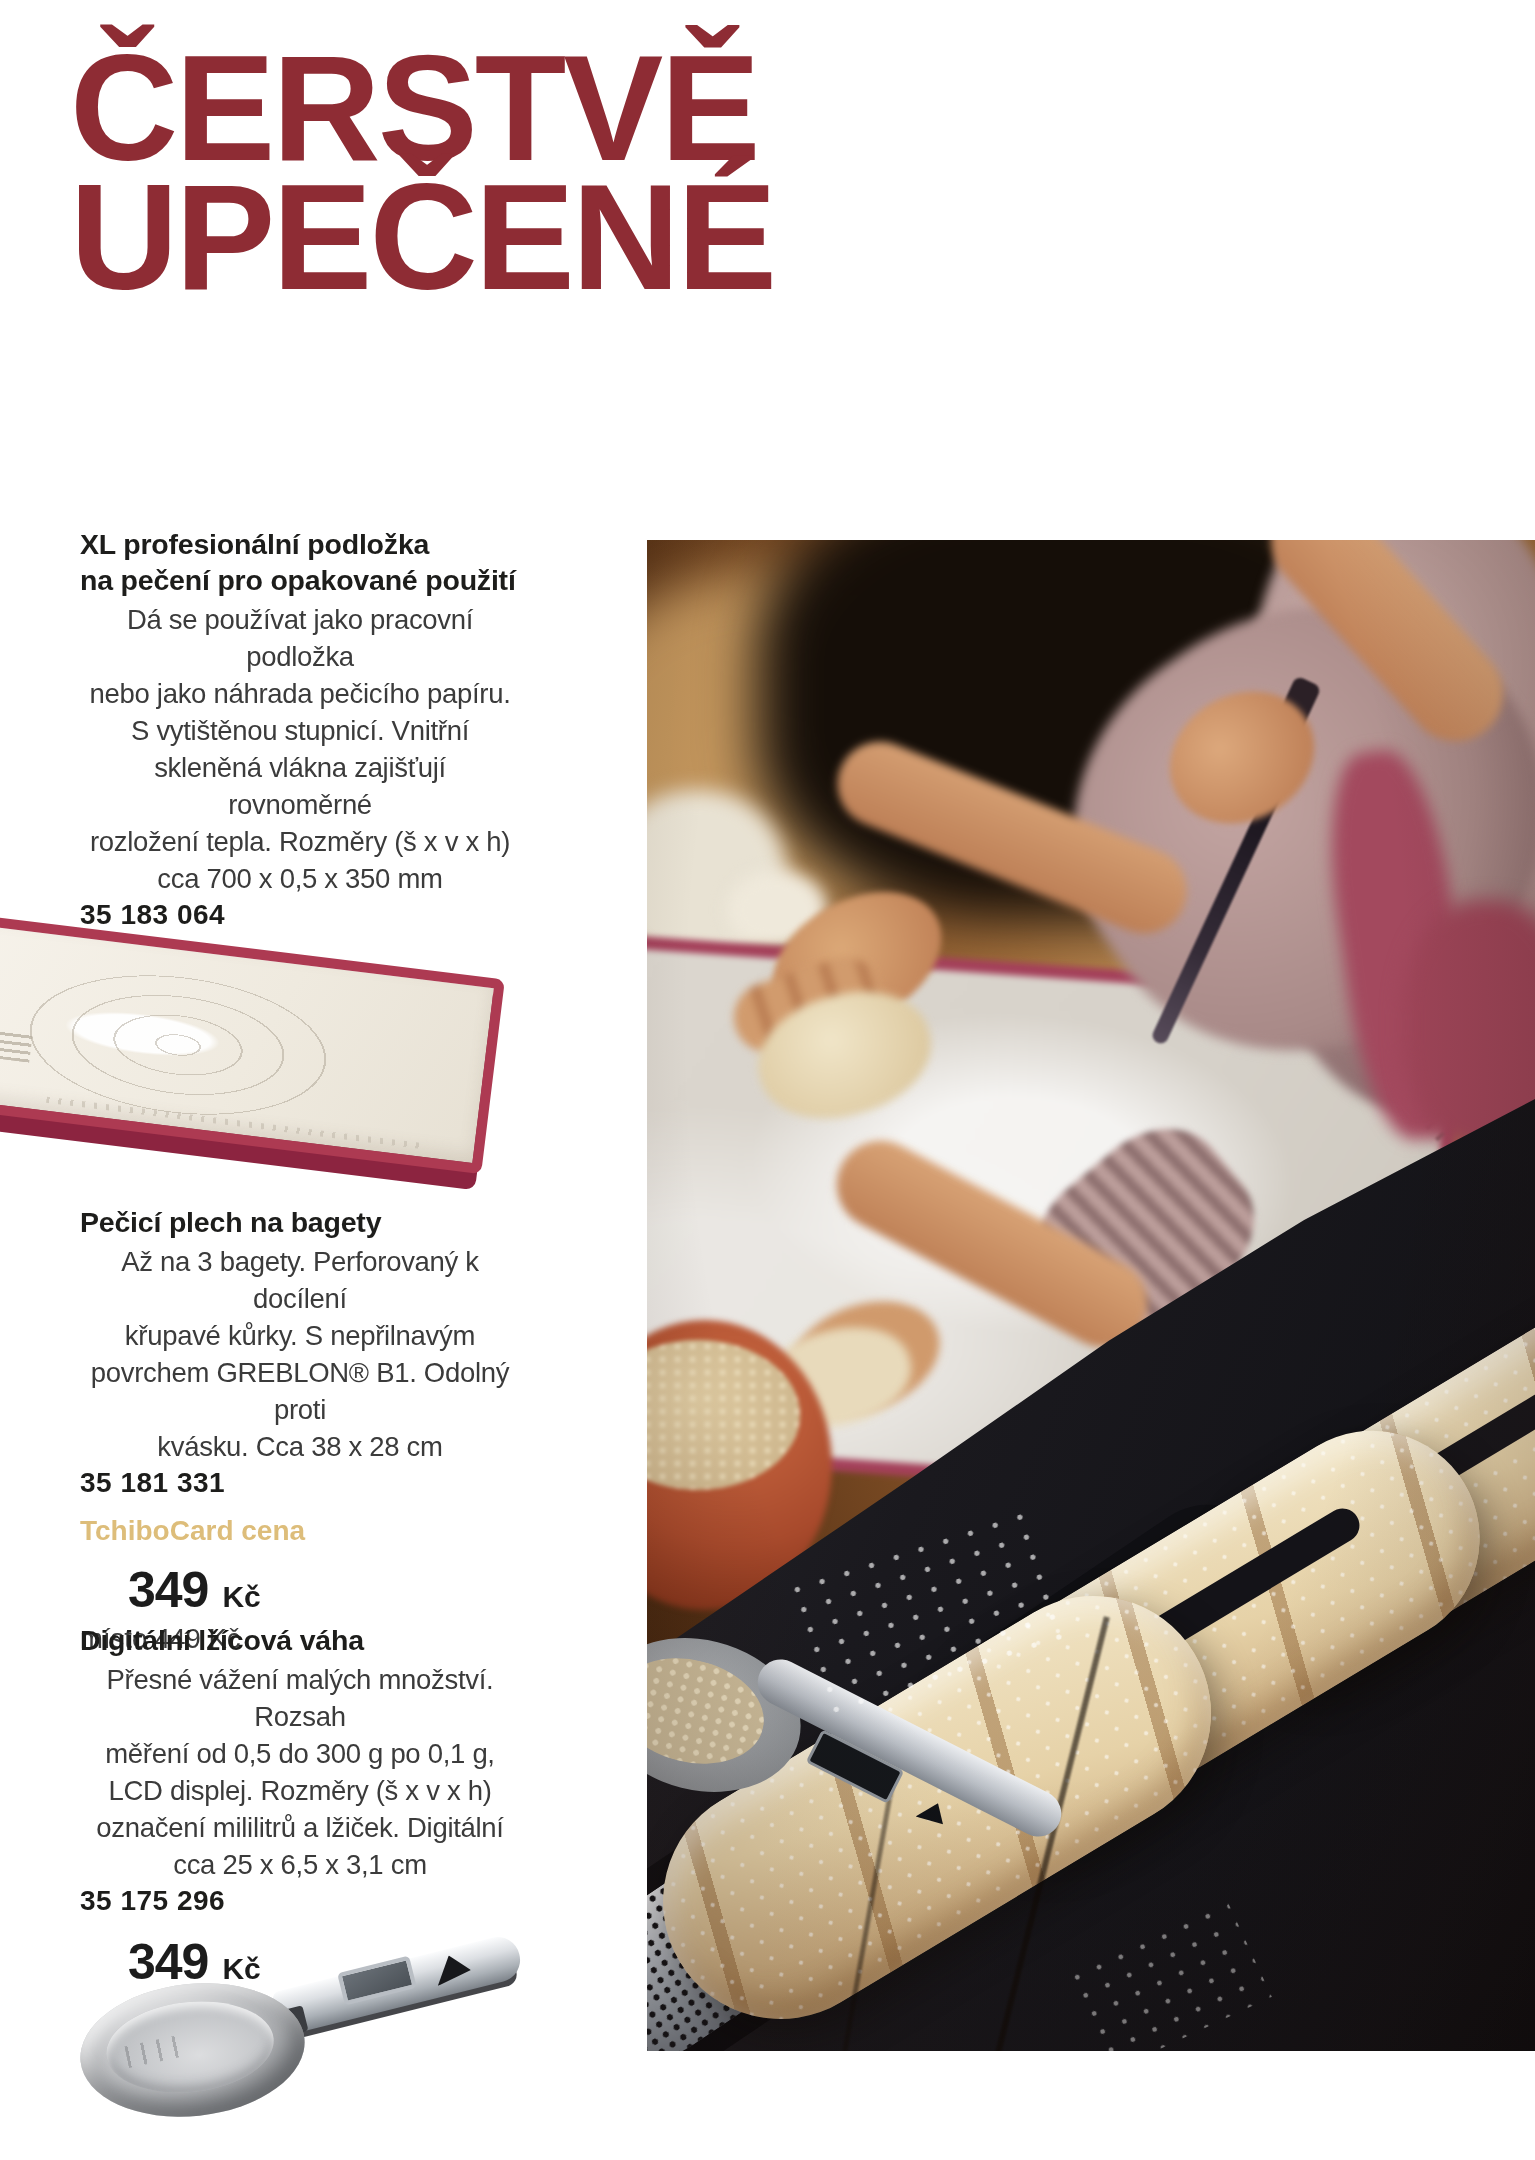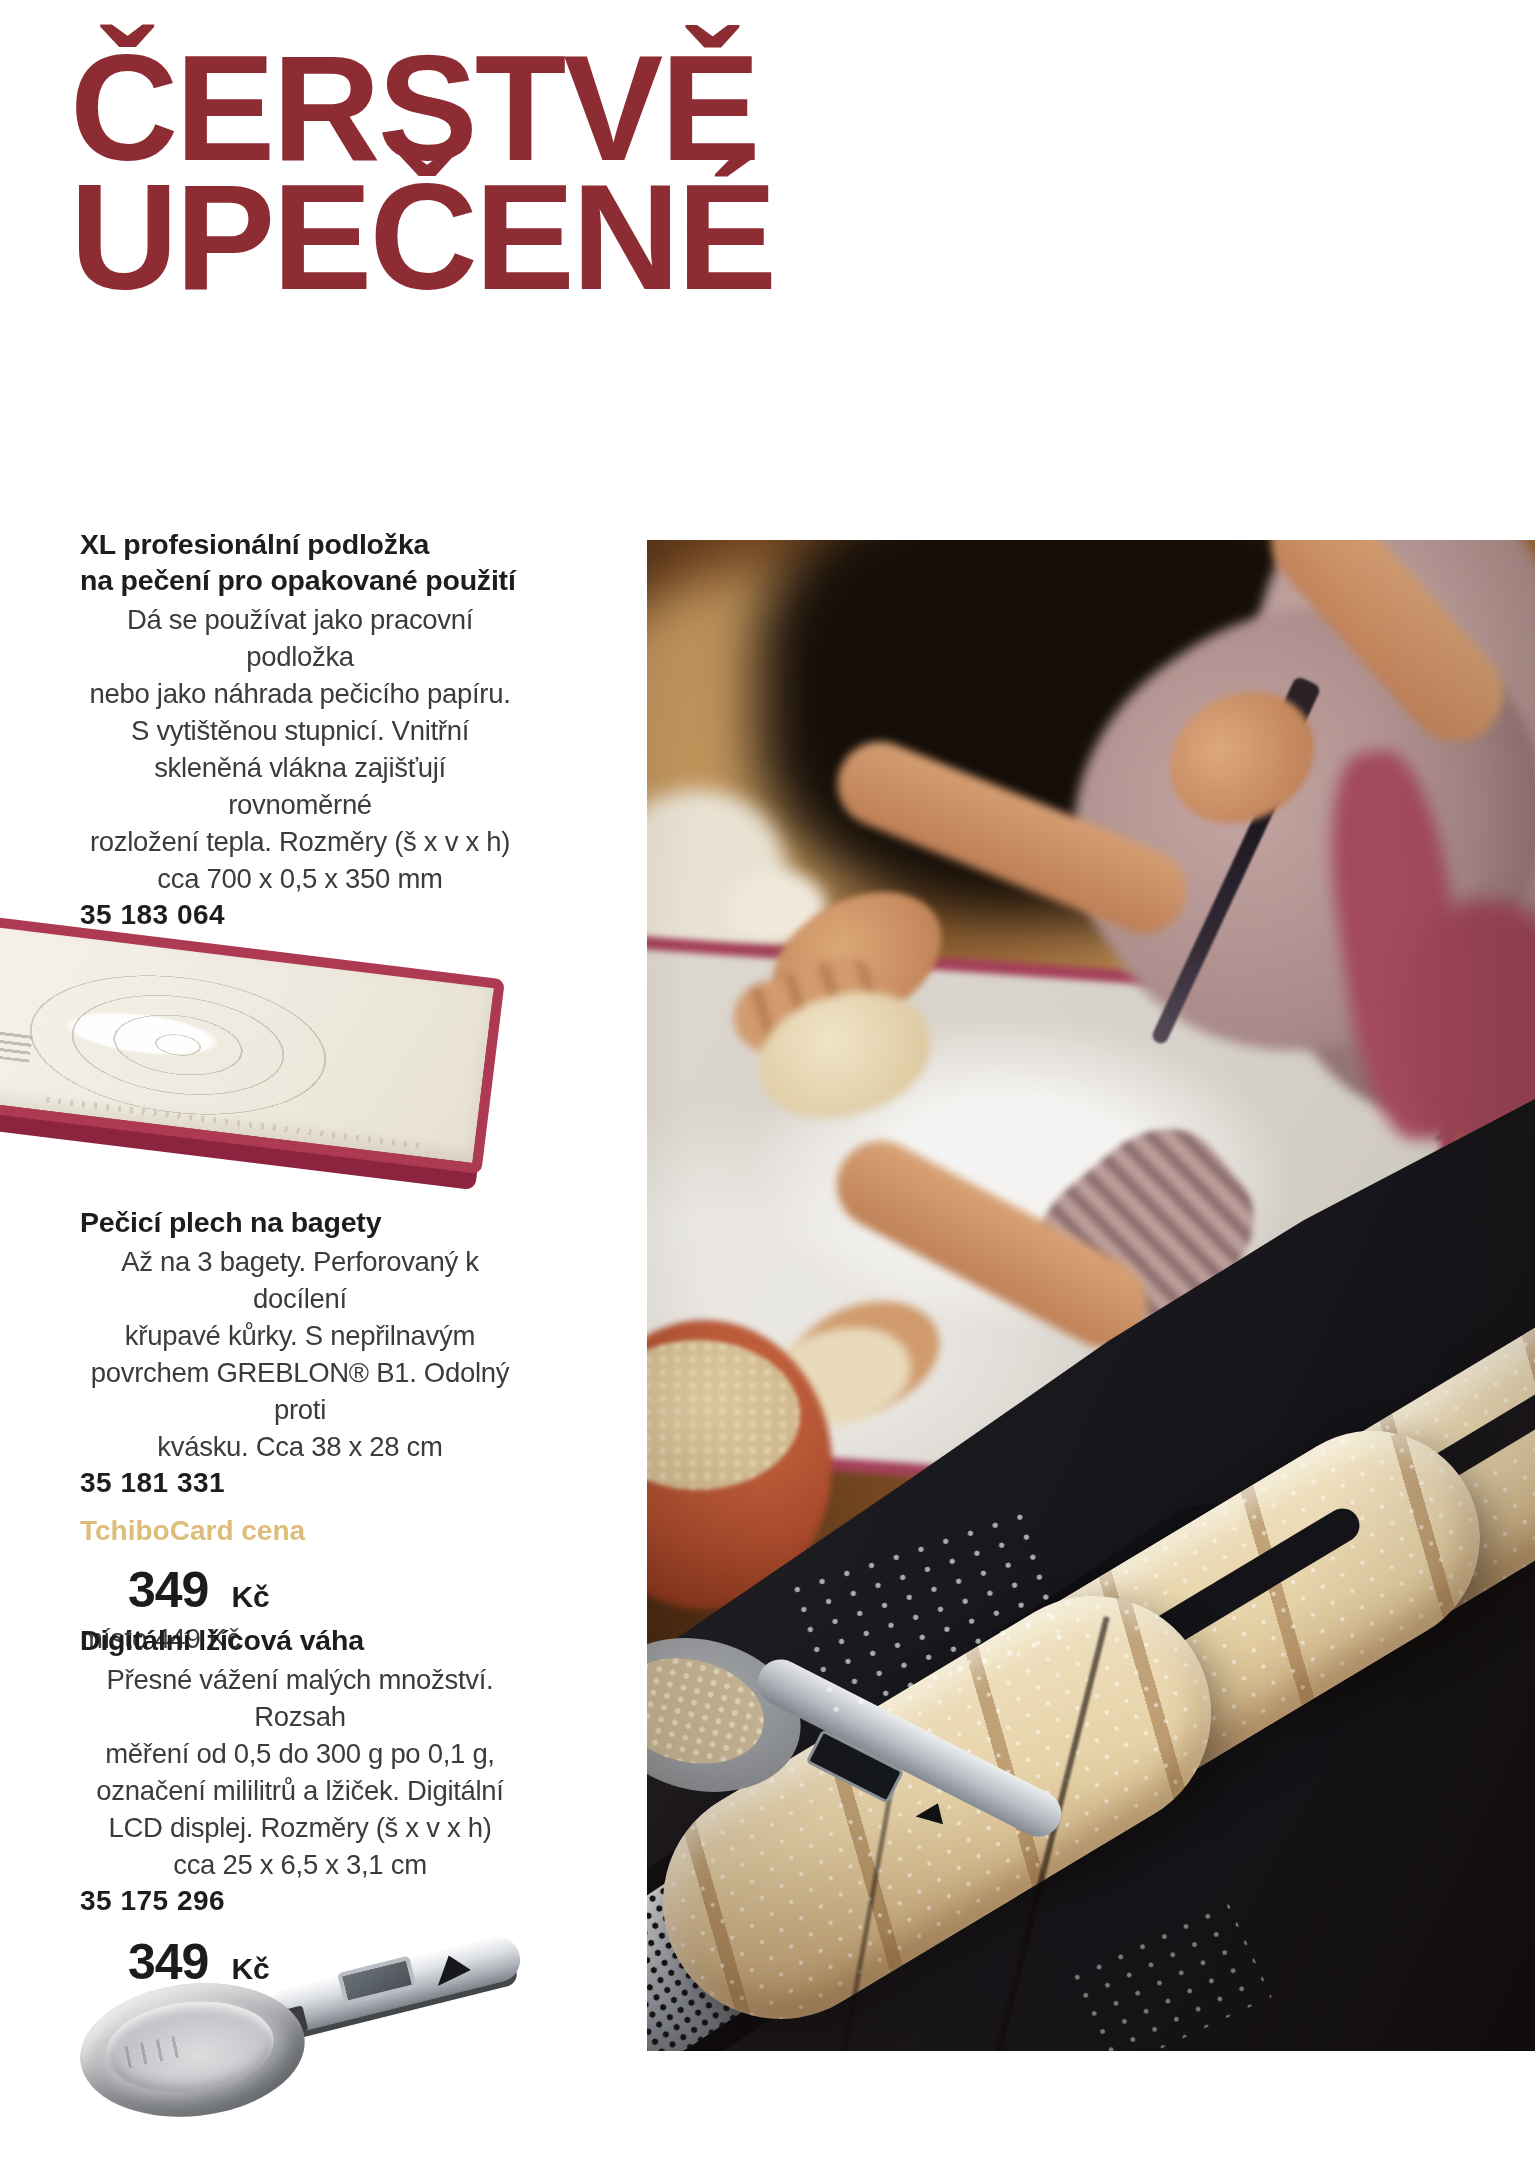--- a/index.html
+++ b/index.html
@@ -21,21 +21,21 @@
   #product-1 { top:526px; }
   #product-2 { top:1204px; }
   #product-3 { top:1622px; }
   .p-title { font-size:28.5px; line-height:36px; font-weight:700; color:#1d1d1b; letter-spacing:-0.2px; }
   .p-desc  { margin-top:3px;text-align:center; }
   .p-desc div { font-size:27.5px; line-height:37px; color:#3b3b3b; letter-spacing:-0.3px; }
   .p-article { margin-top:1px; font-size:28px; line-height:34px; font-weight:700; color:#1d1d1b; letter-spacing:0.5px; }
   .p-card { margin-top:16px; font-size:28px; line-height:30px; font-weight:700; color:#ddbd7a; }
   .p-price { margin-top:15px; white-space:nowrap; }
   .p-price .num { font-size:50px; font-weight:700; color:#1c1c1c; letter-spacing:-1px;margin-left:48px; }
-  .p-price .cur { font-size:30px; font-weight:700; color:#1c1c1c; margin-left:23px; }
+  .p-price .cur { font-size:30px; font-weight:700; color:#1c1c1c; margin-left:14px; }
   .p-old { margin-top:4px; font-size:27.5px; color:#3b3b3b; }
 
   
   #mat-photo { position:absolute; left:-45px; top:930px; width:560px; height:270px; }
   .mat-edge {
     position:absolute; left:-6px; top:30px; width:540px; height:198px;
     transform:rotate(7deg); background:#8c2440; border-radius:10px;
   }
   .mat-sheet {
     position:absolute; left:0; top:16px; width:540px; height:196px;
@@ -263,22 +263,22 @@
     <span class="num">349</span><span class="cur">Kč</span>
   </div>
   <div class="p-old">místo 449 Kč</div>
 </section>
 
 <section class="product" id="product-3">
   <div class="p-title">Digitální lžícová váha</div>
   <div class="p-desc">
     <div>Přesné vážení malých množství. Rozsah</div>
     <div>měření od 0,5 do 300 g po 0,1 g,</div>
+    <div>LCD displej. Rozměry (š x v x h)</div>
     <div>označení mililitrů a lžiček. Digitální</div>
-    <div>LCD displej. Rozměry (š x v x h)</div>
     <div>cca 25 x 6,5 x 3,1 cm</div>
   </div>
   <div class="p-article">35 175 296</div>
   <div class="p-price">
     <span class="num">349</span><span class="cur">Kč</span>
   </div>
 </section>
 
 <div id="spoon-photo">
   <div class="sp-handle-dark"></div>

